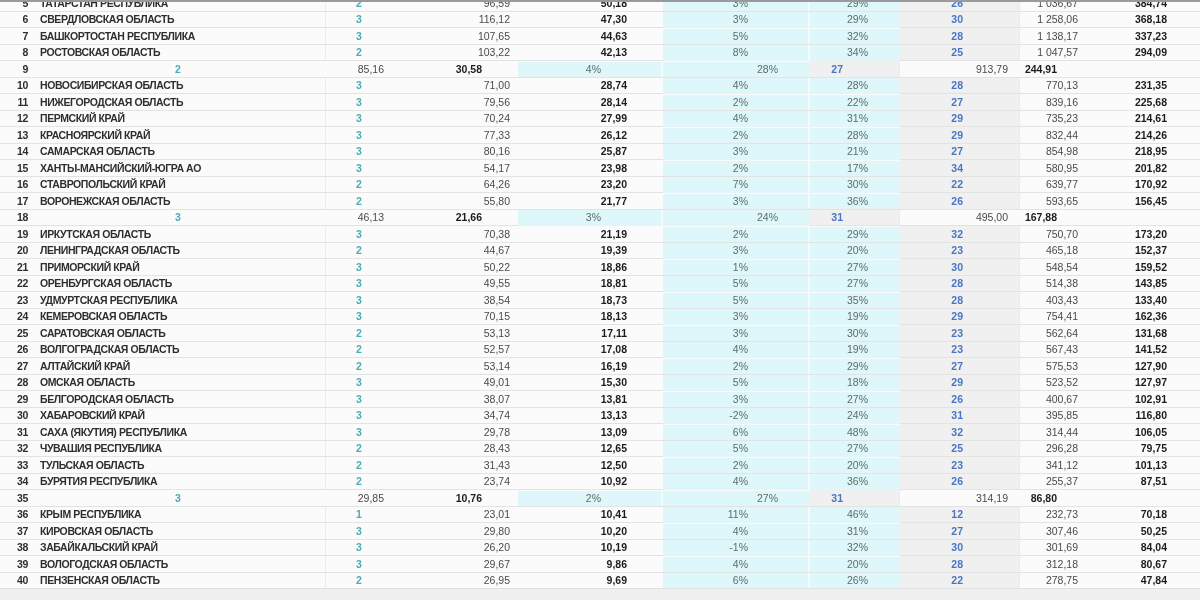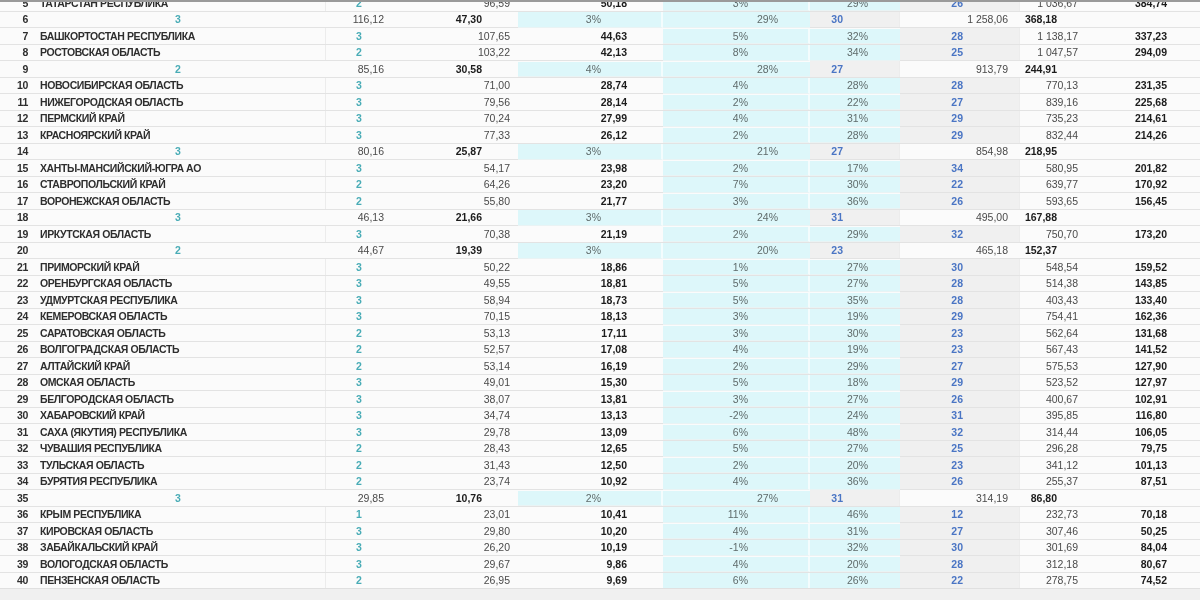--- a/index.html
+++ b/index.html
@@ -87,20 +87,21 @@
     <div class="cell v2">50,18</div>
     <div class="cell p1">3%</div>
     <div class="cell p2">29%</div>
     <div class="cell bn">26</div>
     <div class="cell v3">1 036,67</div>
     <div class="cell v4">384,74</div>
   </div>
 
   <div class="row">
     <div class="cell rank">6</div>
+    <div class="cell name">СВЕРДЛОВСКАЯ ОБЛАСТЬ</div>
     <div class="cell count">3</div>
     <div class="cell v1">116,12</div>
     <div class="cell v2">47,30</div>
     <div class="cell p1">3%</div>
     <div class="cell p2">29%</div>
     <div class="cell bn">30</div>
     <div class="cell v3">1 258,06</div>
     <div class="cell v4">368,18</div>
   </div>
 
@@ -189,20 +190,21 @@
     <div class="cell v2">26,12</div>
     <div class="cell p1">2%</div>
     <div class="cell p2">28%</div>
     <div class="cell bn">29</div>
     <div class="cell v3">832,44</div>
     <div class="cell v4">214,26</div>
   </div>
 
   <div class="row">
     <div class="cell rank">14</div>
+    <div class="cell name">САМАРСКАЯ ОБЛАСТЬ</div>
     <div class="cell count">3</div>
     <div class="cell v1">80,16</div>
     <div class="cell v2">25,87</div>
     <div class="cell p1">3%</div>
     <div class="cell p2">21%</div>
     <div class="cell bn">27</div>
     <div class="cell v3">854,98</div>
     <div class="cell v4">218,95</div>
   </div>
 
@@ -265,20 +267,21 @@
     <div class="cell v2">21,19</div>
     <div class="cell p1">2%</div>
     <div class="cell p2">29%</div>
     <div class="cell bn">32</div>
     <div class="cell v3">750,70</div>
     <div class="cell v4">173,20</div>
   </div>
 
   <div class="row">
     <div class="cell rank">20</div>
+    <div class="cell name">ЛЕНИНГРАДСКАЯ ОБЛАСТЬ</div>
     <div class="cell count">2</div>
     <div class="cell v1">44,67</div>
     <div class="cell v2">19,39</div>
     <div class="cell p1">3%</div>
     <div class="cell p2">20%</div>
     <div class="cell bn">23</div>
     <div class="cell v3">465,18</div>
     <div class="cell v4">152,37</div>
   </div>
 
@@ -305,21 +308,21 @@
     <div class="cell p2">27%</div>
     <div class="cell bn">28</div>
     <div class="cell v3">514,38</div>
     <div class="cell v4">143,85</div>
   </div>
 
   <div class="row">
     <div class="cell rank">23</div>
     <div class="cell name">УДМУРТСКАЯ РЕСПУБЛИКА</div>
     <div class="cell count">3</div>
-    <div class="cell v1">58,94</div>
+    <div class="cell v1">38,54</div>
     <div class="cell v2">18,73</div>
     <div class="cell p1">5%</div>
     <div class="cell p2">35%</div>
     <div class="cell bn">28</div>
     <div class="cell v3">403,43</div>
     <div class="cell v4">133,40</div>
   </div>
 
   <div class="row">
     <div class="cell rank">24</div>
@@ -531,17 +534,17 @@
   <div class="row">
     <div class="cell rank">40</div>
     <div class="cell name">ПЕНЗЕНСКАЯ ОБЛАСТЬ</div>
     <div class="cell count">2</div>
     <div class="cell v1">26,95</div>
     <div class="cell v2">9,69</div>
     <div class="cell p1">6%</div>
     <div class="cell p2">26%</div>
     <div class="cell bn">22</div>
     <div class="cell v3">278,75</div>
-    <div class="cell v4">74,52</div>
+    <div class="cell v4">47,84</div>
   </div>
 </div>
   <div class="bottom-strip"></div>
 </div>
 
 </body></html>

